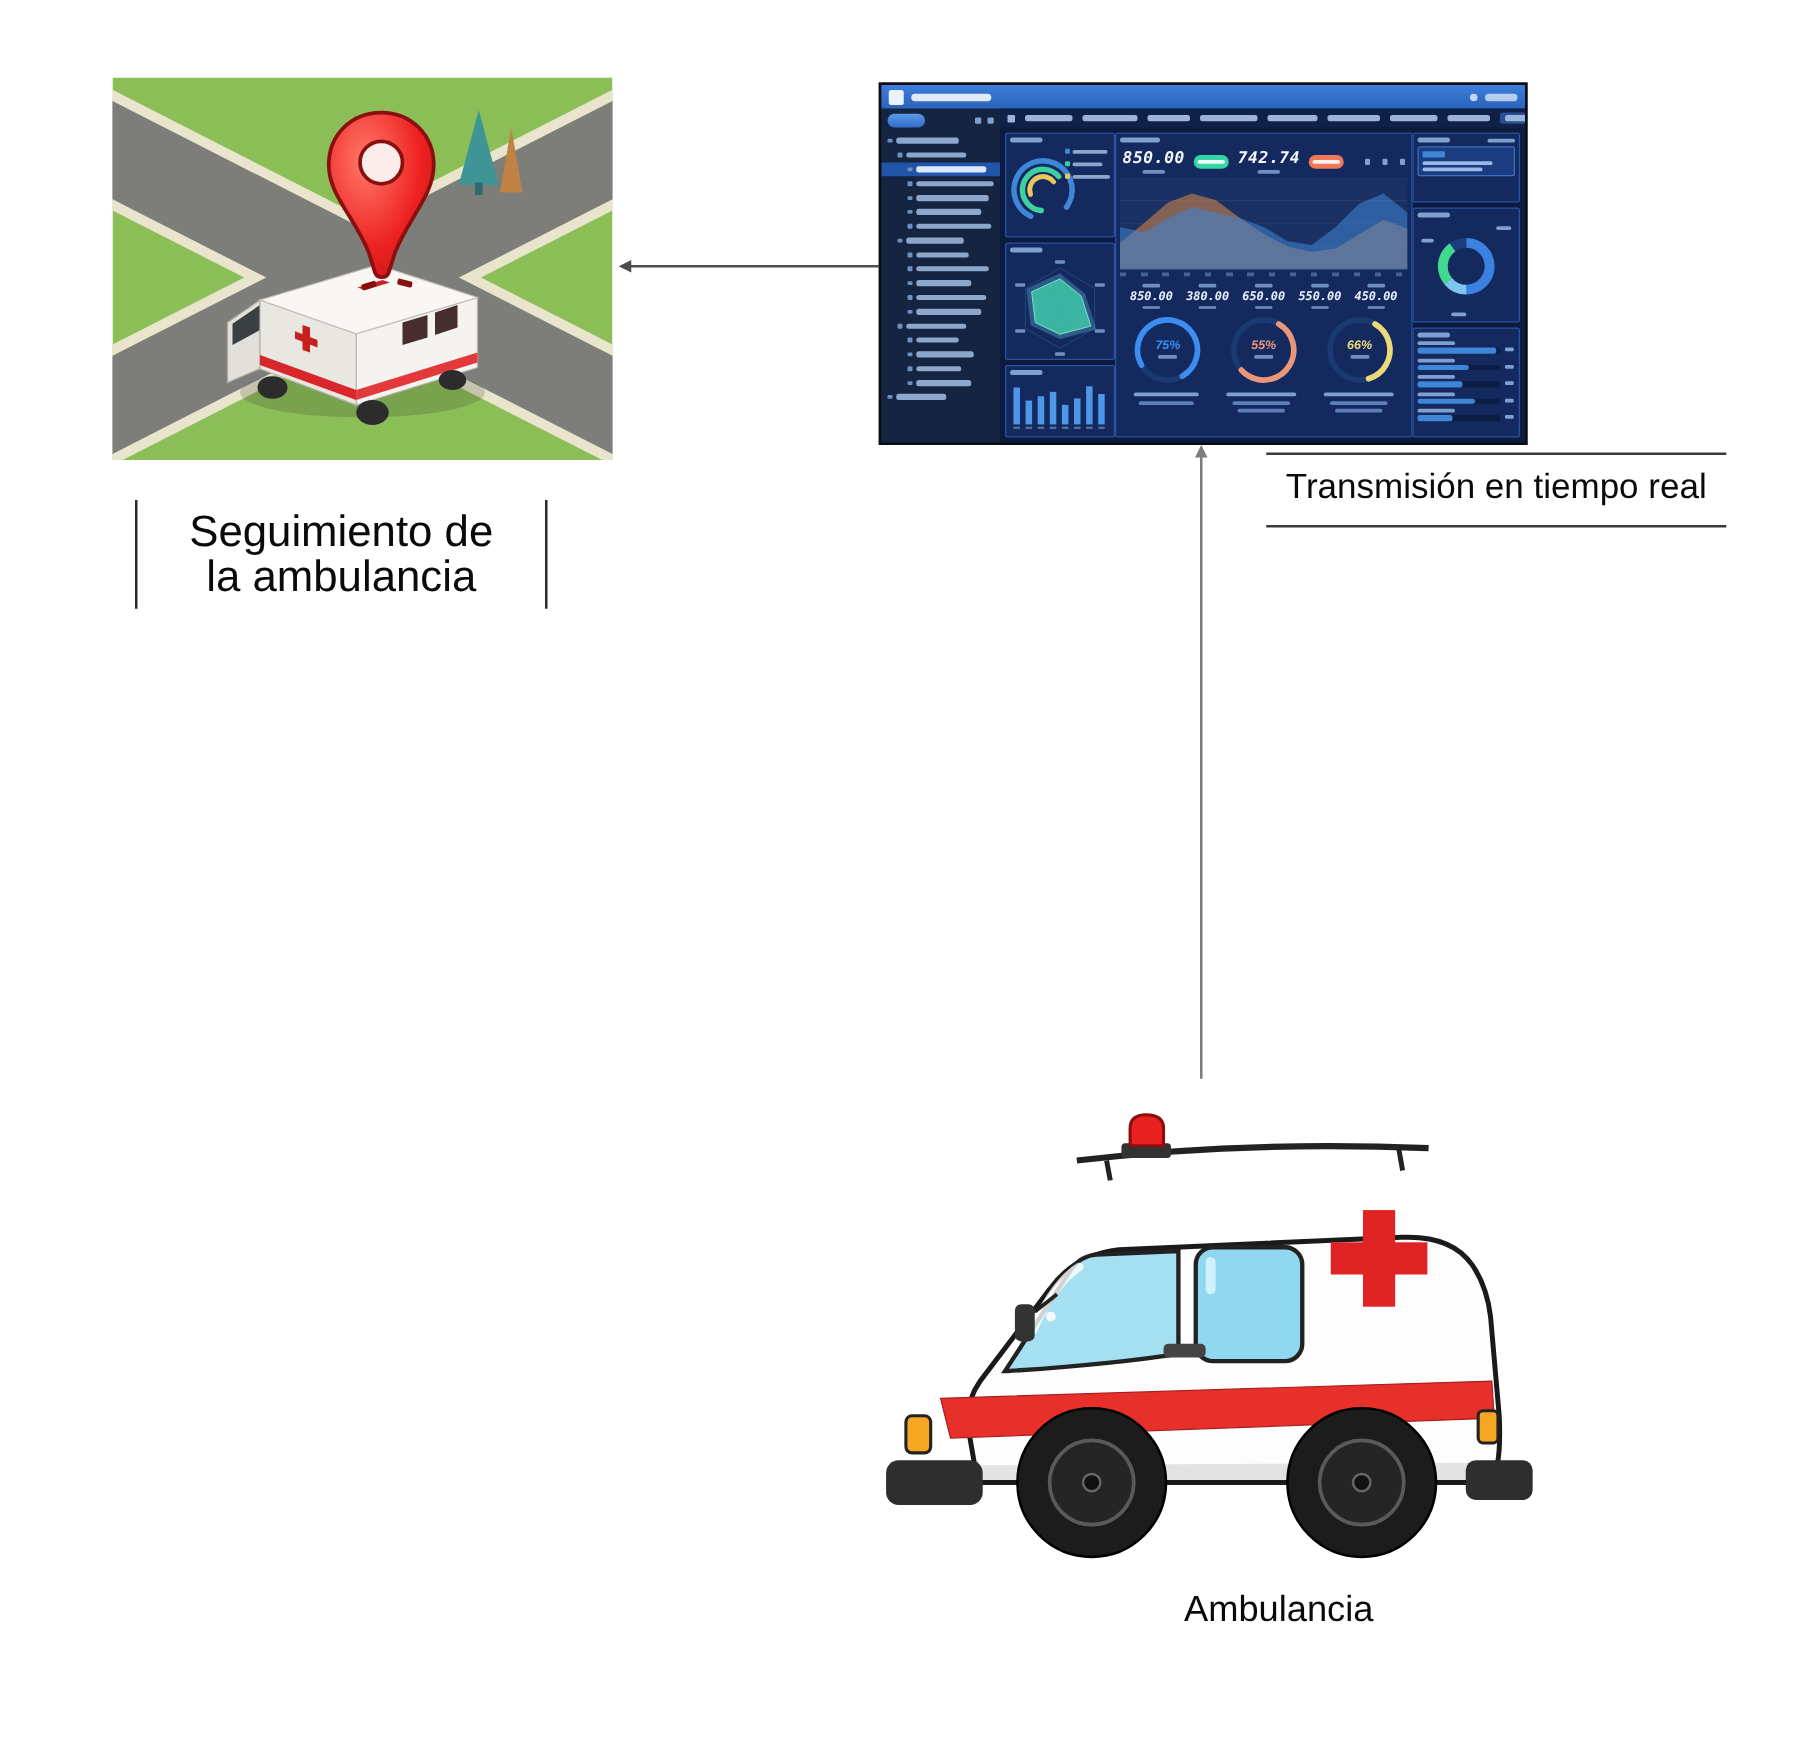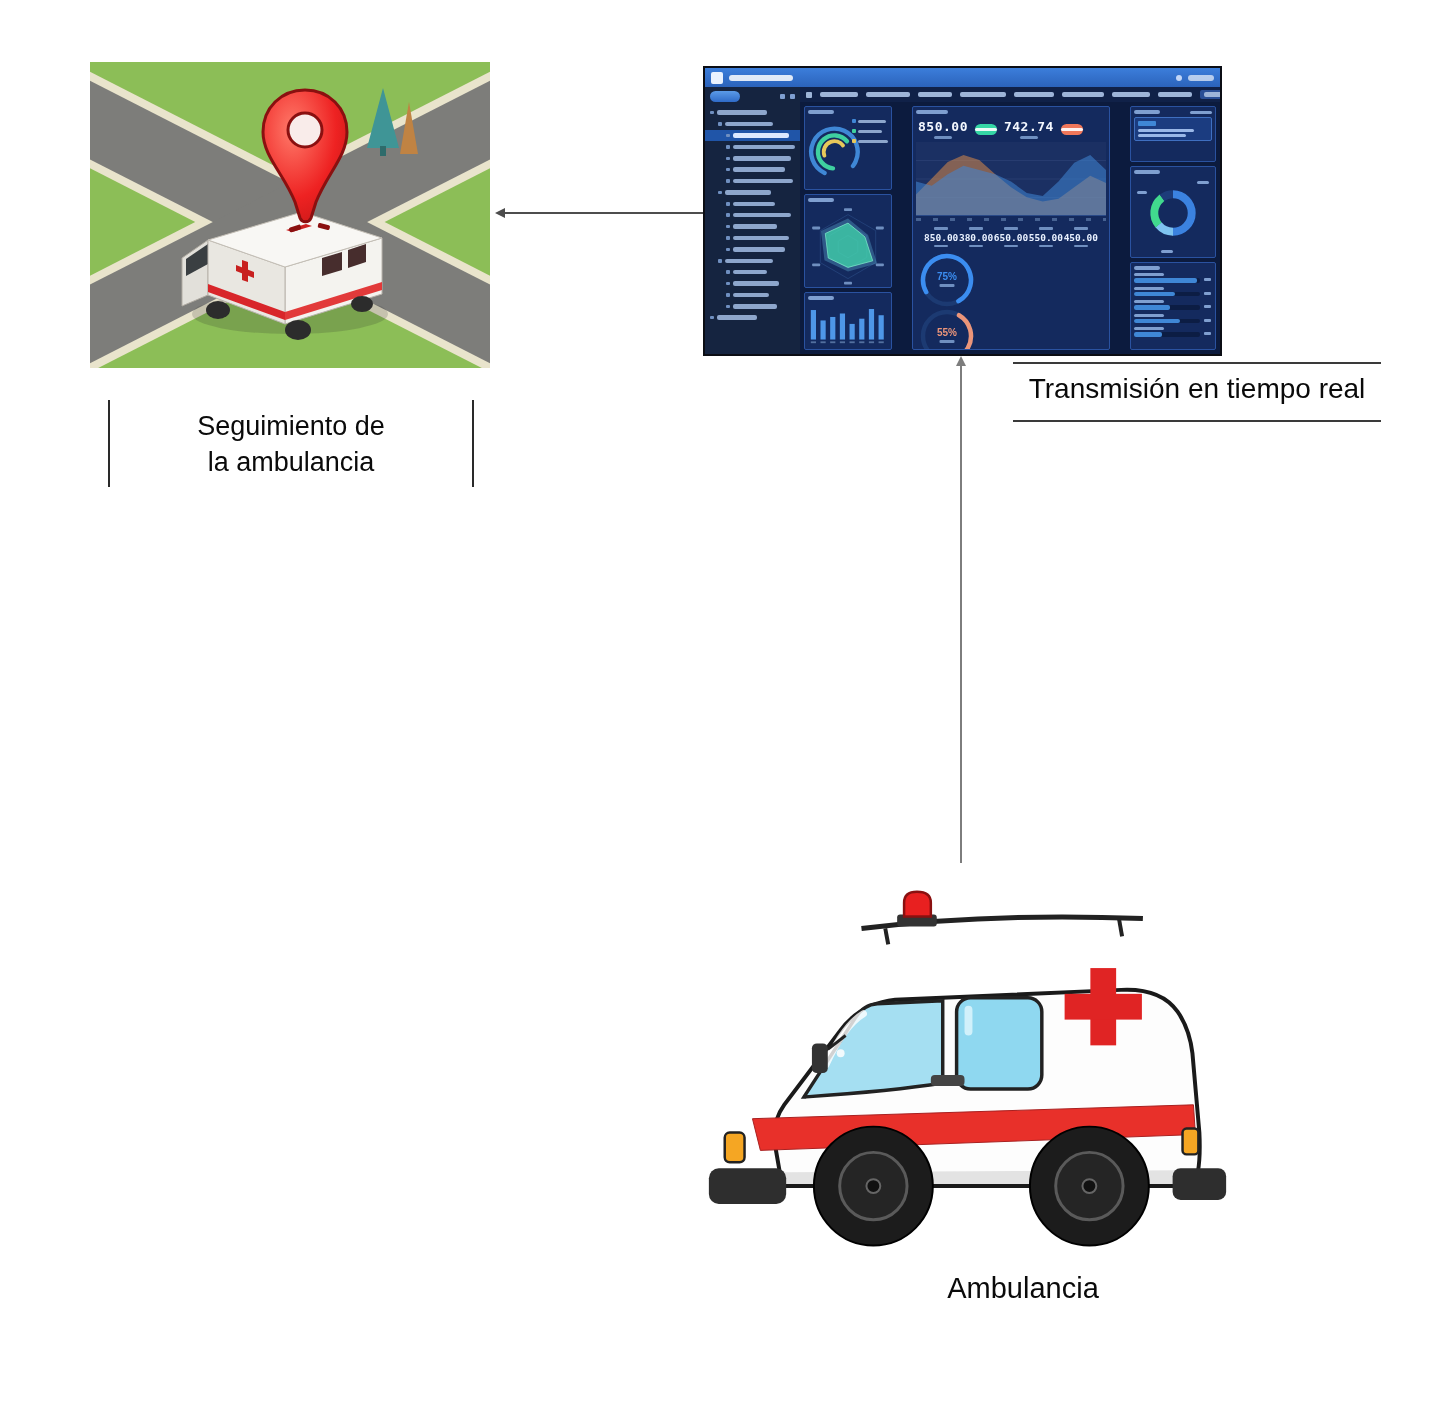--- a/index.html
+++ b/index.html
@@ -1,22 +1,22 @@
 <!DOCTYPE html>
 <html><head>
 <meta charset="utf-8">
 <style>
   html,body{margin:0;padding:0;background:#fff;}
   .canvas{position:relative;width:1441px;height:1409px;background:#fff;font-family:"Liberation Sans",sans-serif;overflow:hidden;}
   .abs{position:absolute;}
 
   
   .caption{color:#0a0a0a;text-align:center;}
-  .label-left{left:108px;top:400px;width:366px;height:87px;border-left:2px solid #2a2a2a;border-right:2px solid #2a2a2a;
-    font-size:27px;line-height:36px;padding-top:8px;box-sizing:border-box;}
+  .label-left{left:108px;top:400px;width:330px;height:87px;border-left:2px solid #2a2a2a;border-right:2px solid #2a2a2a;
+    font-size:35px;line-height:36px;padding-top:8px;box-sizing:border-box;}
   .label-right{left:1013px;top:362px;width:368px;border-top:2px solid #3a3a3a;border-bottom:2px solid #3a3a3a;
     font-size:28px;line-height:35px;padding:7px 0 14px;box-sizing:border-box;}
   .amb-label{left:848px;top:1272px;width:350px;font-size:29px;text-align:center;color:#0a0a0a;}
 
   
   .arrow-h{left:497px;top:212px;width:206px;height:2px;background:#4d4d4d;}
   .head-left{position:absolute;left:-2px;top:-4px;width:0;height:0;border-top:5px solid transparent;border-bottom:5px solid transparent;border-right:10px solid #4d4d4d;}
   .arrow-v{left:960px;top:358px;width:2px;height:505px;background:#7d7d7d;}
   .head-up{position:absolute;top:-2px;left:-4px;width:0;height:0;border-left:5px solid transparent;border-right:5px solid transparent;border-bottom:10px solid #7d7d7d;}
 
@@ -45,21 +45,21 @@
   .sb-row{display:flex;align-items:center;height:11.4px;gap:3px;}
   .sb-row .dot{width:3.5px;height:3.5px;background:#6f8fc0;border-radius:1px;flex:0 0 auto;}
   .sb-row .bar{height:4.5px;background:#8da6cc;border-radius:2px;}
   .sb-row.active{background:#2055a8;}
   .sb-row.active .bar{background:#dce9ff;}
   .main{flex:1;display:flex;flex-direction:column;min-width:0;background:#0c1b3e;}
   .tabbar{height:15px;background:#102148;display:flex;align-items:center;gap:8px;padding:0 6px;overflow:hidden;flex:0 0 auto;}
   .tab-ico{width:6px;height:6px;background:#9db4d8;border-radius:1px;flex:0 0 auto;}
   .tab .bar{display:block;height:5px;background:#9db4d8;border-radius:2px;}
   .tab.pill{background:#2a4f96;padding:2px 4px;border-radius:2px;}
-  .content{flex:1;display:flex;gap:20px;padding:4px;min-height:0;}
+  .content{flex:1;display:flex;gap:0;padding:4px;min-height:0;font-style:italic;}
   .col-l{width:88px;display:flex;flex-direction:column;gap:4px;flex:0 0 auto;}
   .col-c{flex:1;display:flex;flex-direction:column;min-width:0;}
   .col-r{width:86px;display:flex;flex-direction:column;gap:4px;flex:0 0 auto;}
   .card{background:#142a5e;border:1px solid #2a52a0;border-radius:2px;padding:3px;position:relative;box-sizing:border-box;overflow:hidden;}
   .card .t{width:26px;height:4px;background:#7f9fd0;border-radius:2px;margin-bottom:3px;}
 
   .arc-legend{position:absolute;top:12px;right:3px;display:flex;flex-direction:column;gap:6px;}
   .arc-legend .row{display:flex;align-items:center;gap:2px;}
   .arc-legend .sqr{width:4px;height:4px;border-radius:1px;}
   .arc-legend .ln{height:3px;background:#8da6cc;border-radius:1.5px;}
@@ -73,21 +73,21 @@
   .mini-sq{width:5px;height:5px;background:#7f9fd0;border-radius:1px;margin-left:3px;}
 
   .area-wrap{margin-top:3px;background:rgba(255,255,255,0.03);}
   .axis-row{height:3px;margin-top:2px;background:repeating-linear-gradient(90deg,#53709f 0 5px,transparent 5px 17px);opacity:.8;}
 
   .mid-stats{display:flex;justify-content:space-between;padding:4px 8px 2px;}
   .mid{text-align:center;}
   .mid .num{font-family:"DejaVu Sans Mono",monospace;font-size:9.5px;font-weight:bold;color:#e9f1ff;}
   .mid .c1,.mid .c2{width:14px;height:2.5px;background:#6f8fc0;border-radius:1px;margin:2px auto;}
 
-  .gauges{display:flex;justify-content:space-around;padding-top:2px;flex-direction:column;}
+  .gauges{display:flex;justify-content:space-around;padding-top:2px;}
   .gauge{position:relative;width:62px;height:56px;}
   .gauge svg{position:absolute;inset:0;width:100%;height:100%;}
   .gauge .pct{position:absolute;top:18px;width:100%;text-align:center;font-size:10px;font-weight:bold;}
   .gauge .cap{position:absolute;top:31px;left:50%;transform:translateX(-50%);width:15px;height:3px;background:#6f8fc0;border-radius:1px;}
   .gauge-caps{display:flex;justify-content:space-around;padding-top:5px;}
   .gcap{display:flex;flex-direction:column;align-items:center;gap:3.5px;}
   .gcap .l{height:3px;border-radius:1.5px;background:#5e7fb8;}
 
   .rowx{display:flex;justify-content:space-between;align-items:flex-start;}
   .date-bar{width:22px;height:3px;background:#7f9fd0;border-radius:1.5px;margin-top:1px;}

